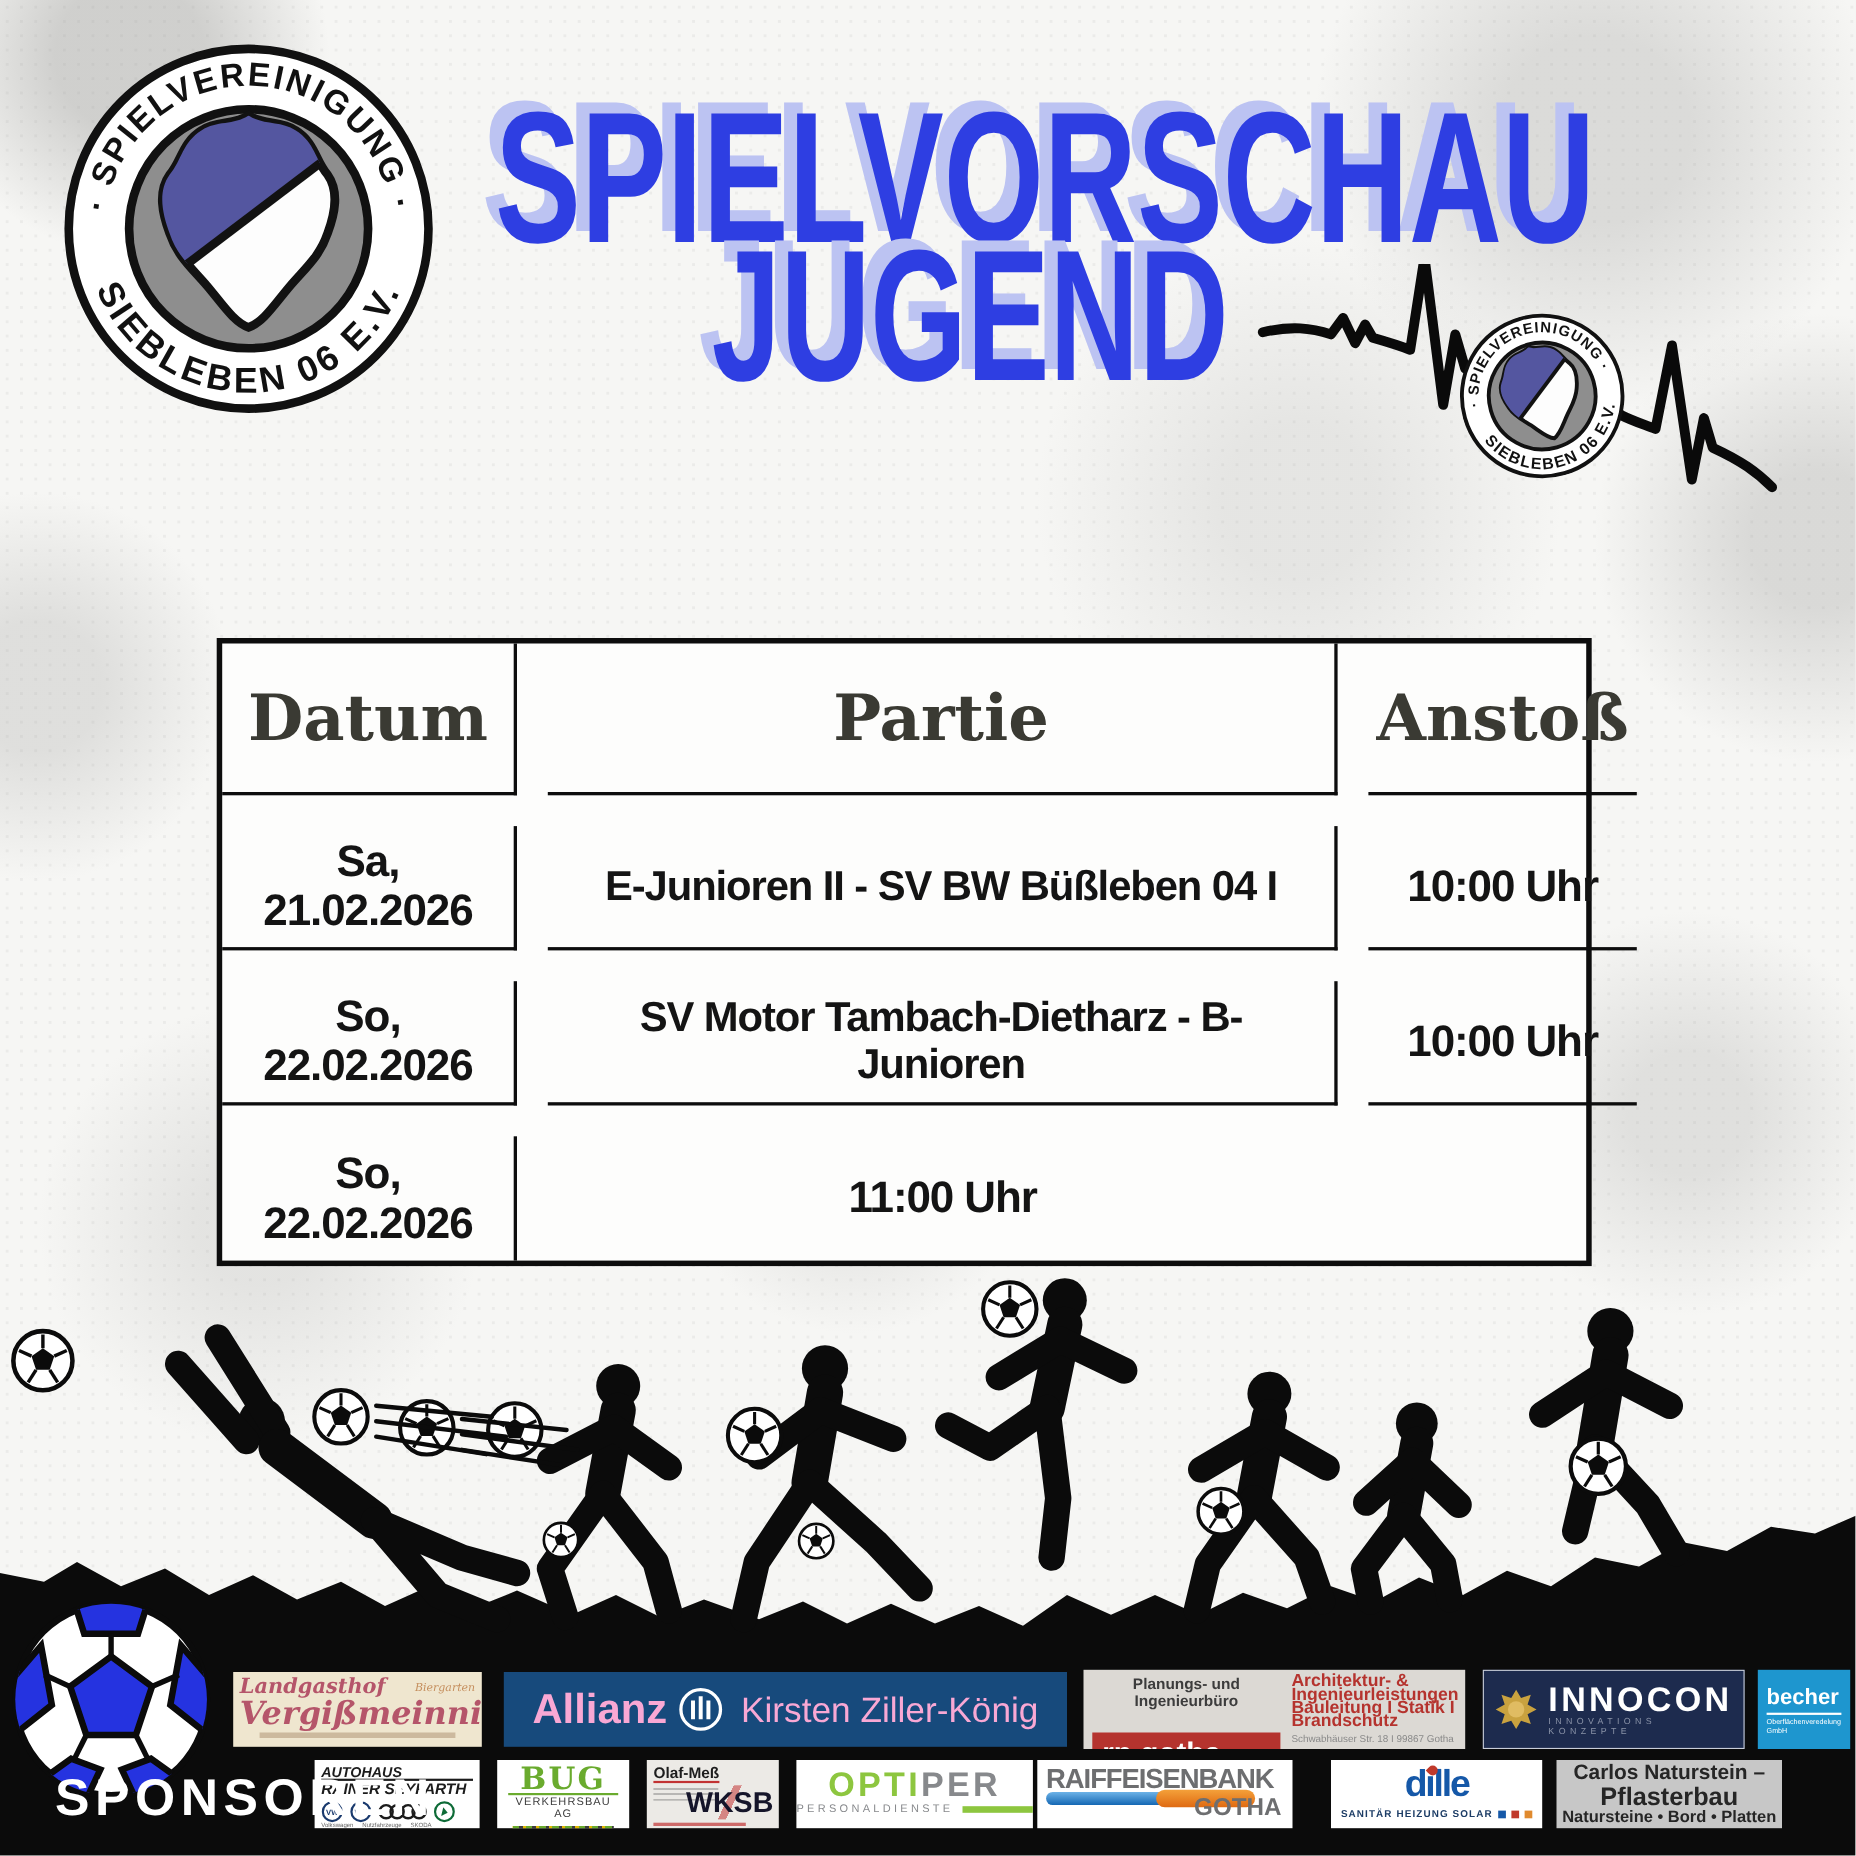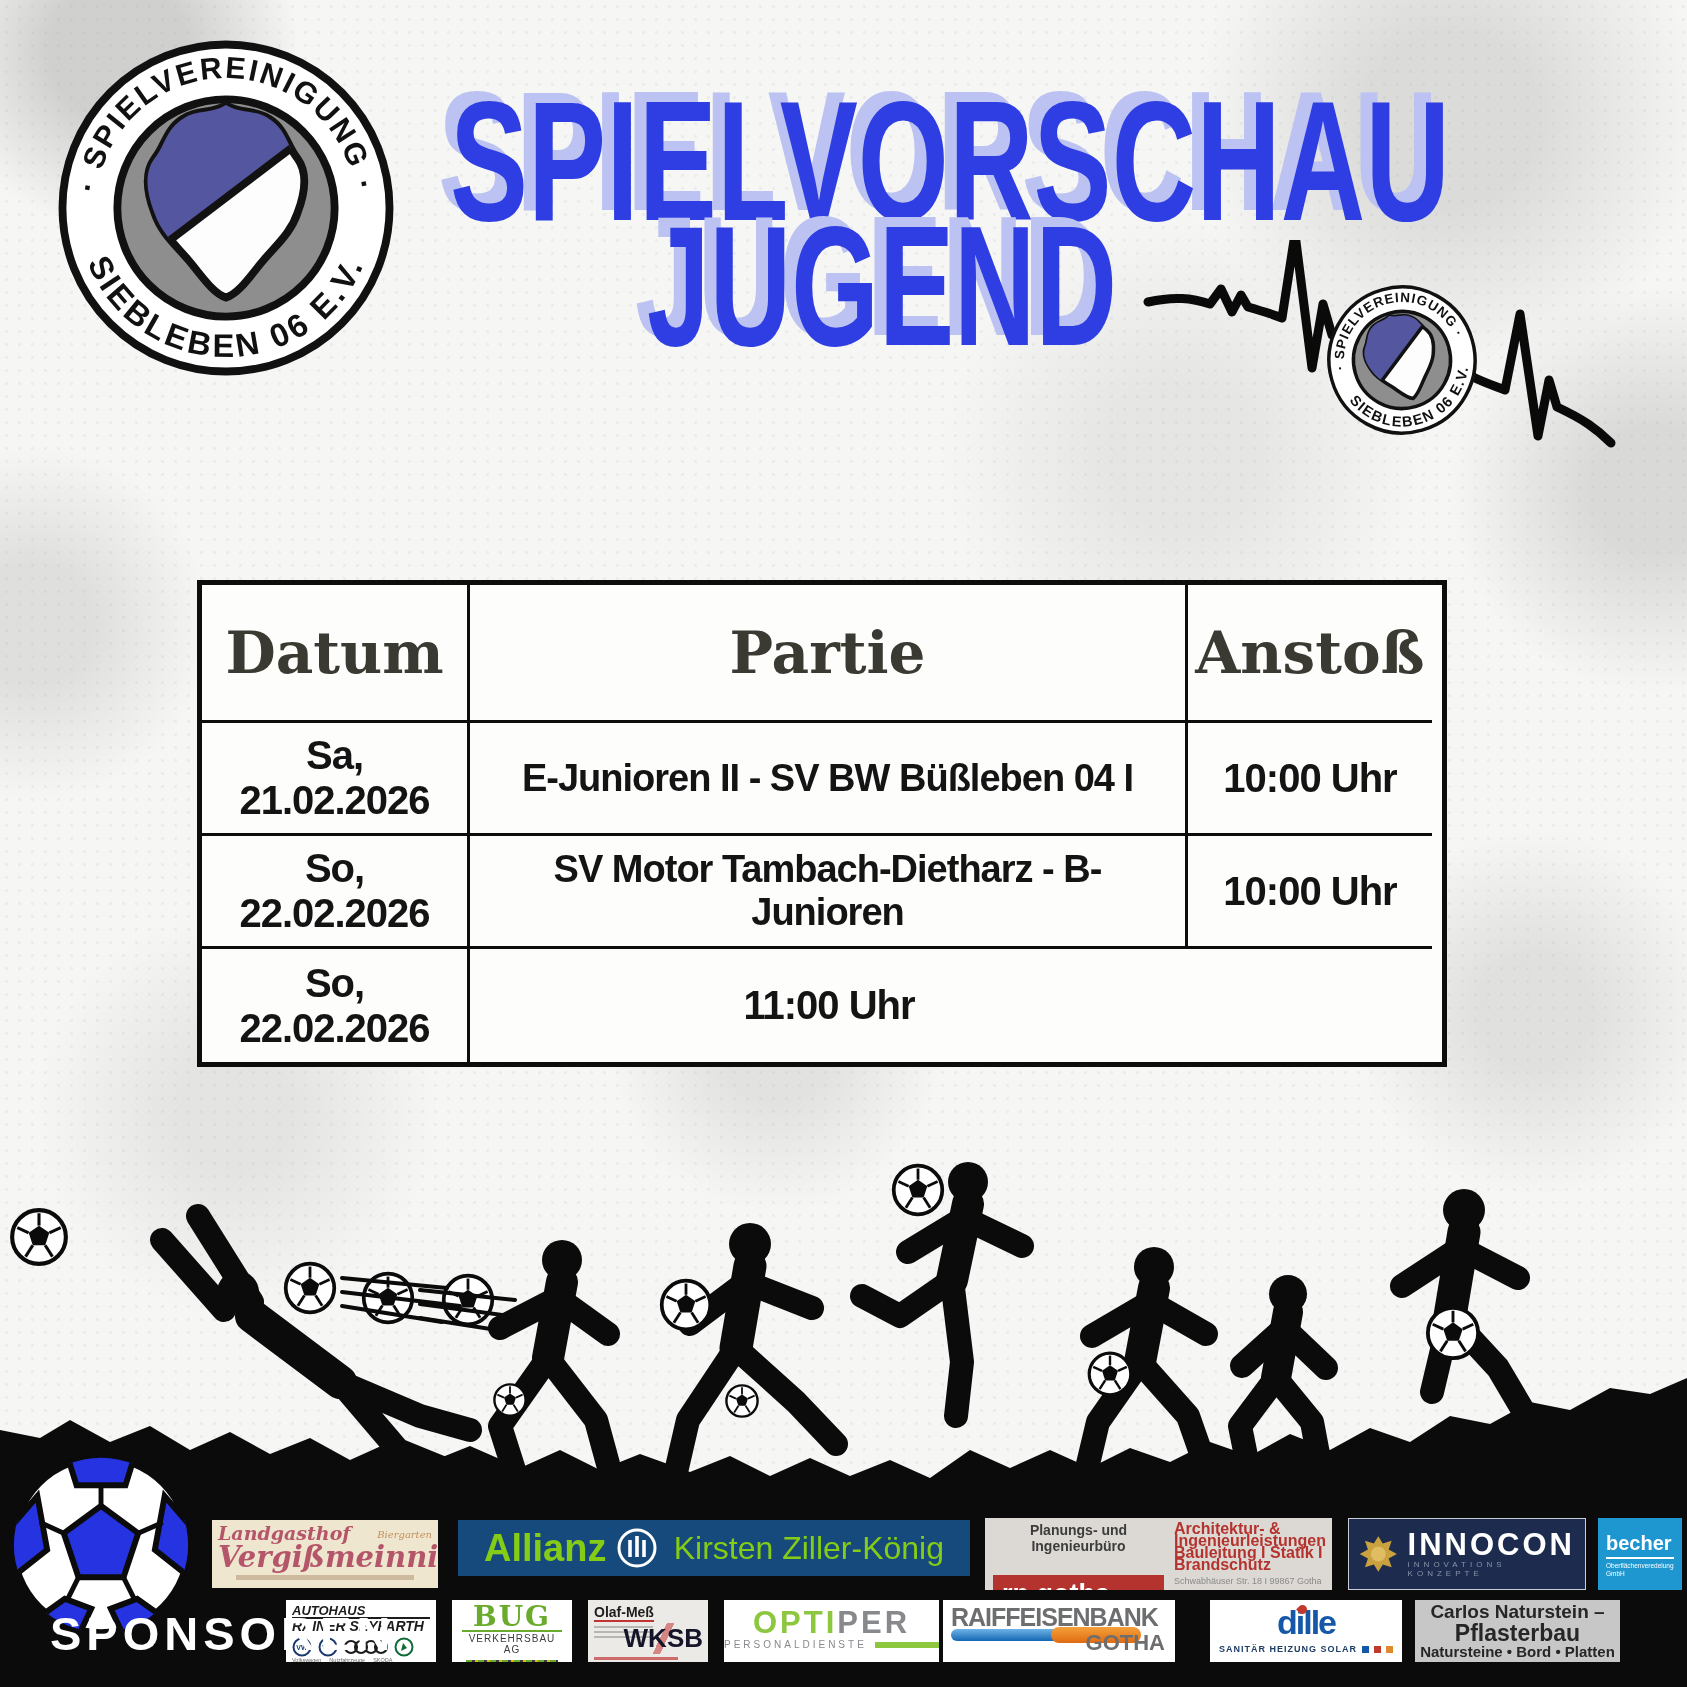--- a/index.html
+++ b/index.html
@@ -15,42 +15,42 @@
       radial-gradient(circle at 2% 37%, rgba(188,188,186,.4) 0 3%, transparent 9%),
       radial-gradient(circle at 70% 27%, rgba(198,198,196,.35) 0 4%, transparent 14%),
       radial-gradient(circle at 46% 62%, rgba(193,193,191,.38) 0 4%, transparent 12%),
       radial-gradient(circle at 91% 60%, rgba(188,188,186,.38) 0 3%, transparent 10%),
       radial-gradient(circle at 14% 66%, rgba(193,193,191,.35) 0 3%, transparent 11%);}
   .speckle{left:0;top:0;width:1687px;height:1687px;pointer-events:none;opacity:.45;
     background-image:radial-gradient(rgba(150,150,148,.25) 1.2px, transparent 1.7px);
     background-size:13px 13px;}
   
   .match-table{left:197px;top:580px;width:1240px;border:5px solid #0d0d0d;background:#fdfdfc;
-    display:grid;grid-template-columns:268px 718px 244px;grid-template-rows:138px 113px 113px 113px;}
+    display:grid;grid-template-columns:268px 718px 244px;grid-template-rows:138px 113px 113px 113px;gap:28px;}
   .match-table .cell{display:flex;align-items:center;justify-content:center;
     border-right:3px solid #0d0d0d;border-bottom:3px solid #0d0d0d;text-align:center;padding:0 8px;}
   .match-table .cell.last-col{border-right:none;}
   .match-table .cell.last-row{border-bottom:none;}
   .match-table .head{font-family:"DejaVu Serif",serif;font-weight:bold;font-size:58px;color:#3a3a33;}
   .match-table .body-cell{font-weight:bold;font-size:40px;color:#141414;letter-spacing:-1px;}
   .match-table .partie{font-size:38px;}
   
   .sp{overflow:hidden;box-sizing:border-box;}
   .sponsoren-label{left:50px;top:1606px;color:#fff;font-weight:bold;font-size:47px;
     letter-spacing:5px;z-index:6;}
   .lgh{left:212px;top:1520px;width:226px;height:68px;background:#efe6cf;z-index:5;padding:3px 6px;}
   .lgh .l1{font-family:"DejaVu Serif",serif;font-style:italic;font-weight:bold;
     font-size:19px;color:#b5556a;line-height:20px;}
   .lgh .tag{position:absolute;right:6px;top:9px;font-family:"DejaVu Serif",serif;font-style:italic;
     font-size:10px;color:#c58f5e;}
   .lgh .l2{font-family:"DejaVu Serif",serif;font-style:italic;font-weight:bold;
     font-size:29px;color:#b5556a;text-align:center;line-height:28px;}
   .lgh .addr{height:5px;margin:4px 18px 0;background:rgba(170,140,110,.5);}
-  .allianz{left:458px;top:1520px;width:512px;height:56px;background:#174a7c;z-index:5;
-    display:flex;align-items:center;justify-content:space-between;padding:0 26px;color:#84cc16;}
+  .allianz{left:458px;top:1520px;width:512px;height:68px;background:#174a7c;z-index:5;
+    display:flex;align-items:center;justify-content:space-between;padding:0 26px;color:#f9a8d4;}
   .allianz .brand{font-weight:bold;font-size:38px;display:flex;align-items:center;gap:10px;}
   .allianz .agent{font-size:32px;font-weight:normal;}
   .rp{left:985px;top:1518px;width:347px;height:72px;background:#dcd9d4;z-index:5;display:flex;}
   .rp .left{width:56%;padding:4px 4px 4px 8px;}
   .rp .l1{font-size:14px;font-weight:bold;color:#3c3c3c;text-align:center;}
   .rp .redbox{margin-top:21px;background:#b5332e;color:#fff;text-align:center;padding:4px 2px;text-decoration:underline;}
   .rp .redbox .big{font-weight:bold;font-size:27px;}
   .rp .redbox .small{font-size:14px;}
   .rp .right{width:44%;padding:5px 6px;}
   .rp .svc{font-size:16px;font-weight:bold;color:#b5332e;line-height:12px;}

